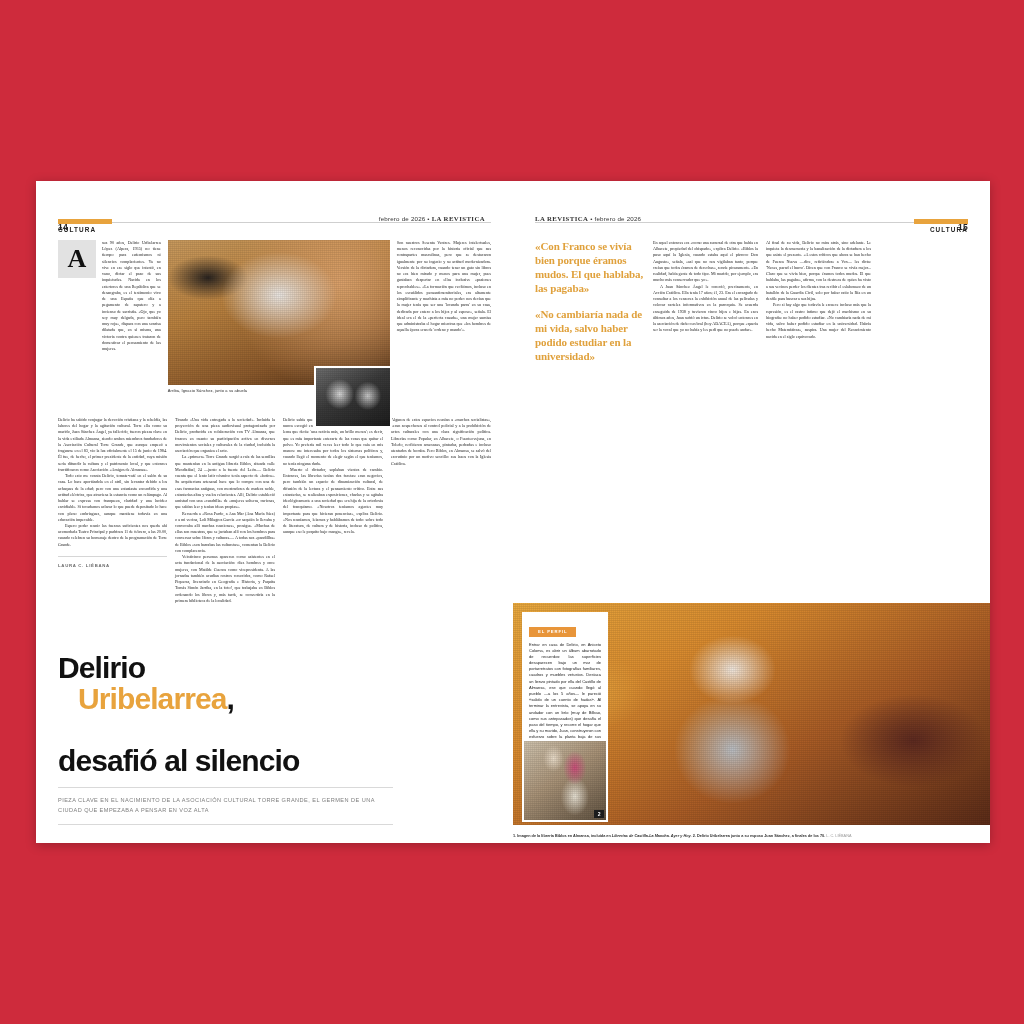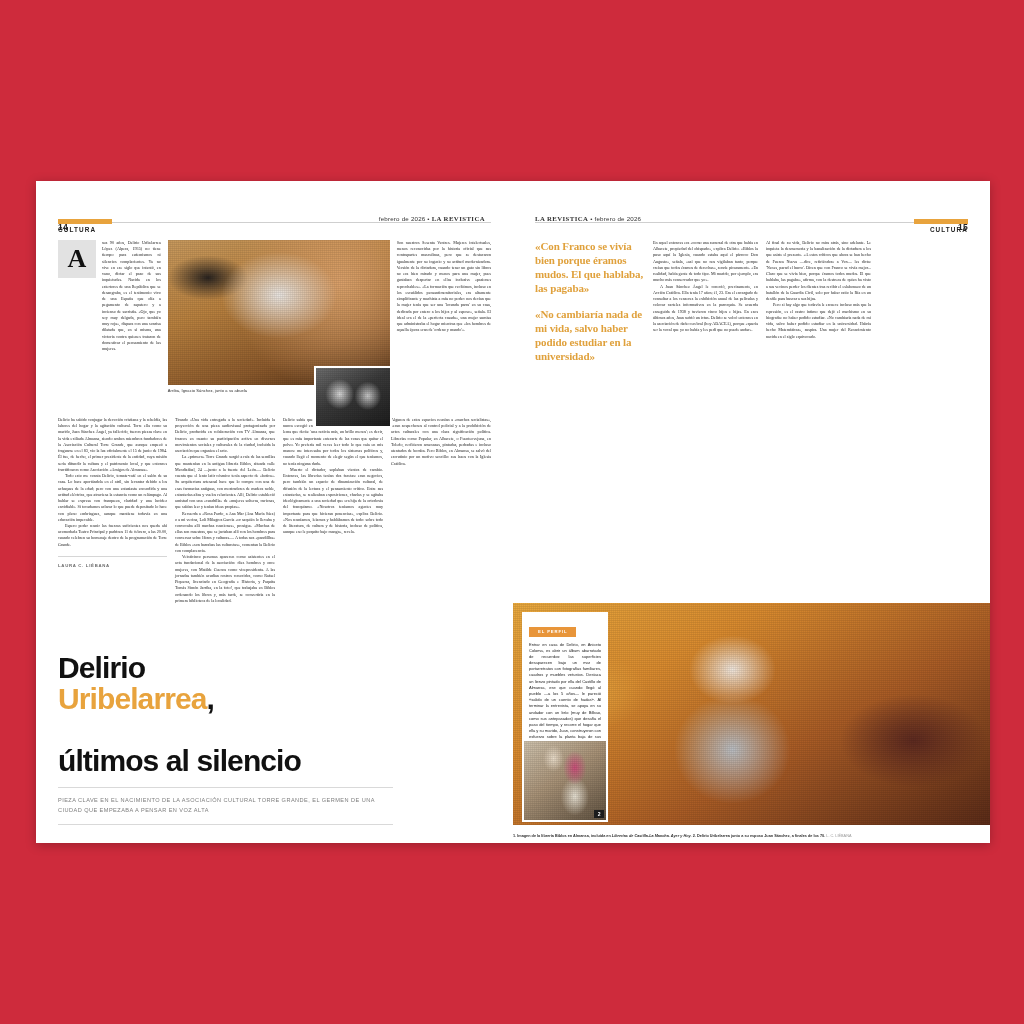--- a/index.html
+++ b/index.html
@@ -113,21 +113,21 @@
     margin-top: 8px;
   }
 
   
   .headline-block { position: absolute; left: 22px; bottom: 18px; width: 335px; }
   h1.headline {
     margin: 0; font-family: "Liberation Sans", sans-serif;
     font-weight: bold; font-size: 30px; line-height: 1.03;
     letter-spacing: -0.9px; color: #111;
   }
-  h1.headline .accent { color: #e8a33d; }
+  h1.headline .accent { color: #e8a33d; margin-left: 20px; }
   .kicker {
     margin-top: 11px; padding-top: 8px; border-top: 1px solid #d9d9d9;
     border-bottom: 1px solid #d9d9d9; padding-bottom: 8px;
     font-family: "Liberation Sans", sans-serif;
     font-size: 5.6px; letter-spacing: .45px; line-height: 1.75;
     color: #7d7d7d;
   }
 
   
   .rp-top { display: flex; gap: 8px; margin-top: 4px; }
@@ -281,21 +281,21 @@
       <div class="lp-b4 col">
         <p>Algunos de estos espacios reunían a «muchos socialistas», «eran sospechosos al control policial y a la prohibición de actos culturales con una clara significación política. Librerías como Popular, en Albacete, o Fuenteovejuna, en Toledo, recibieron amenazas, pintadas, pedradas e incluso atentados de bomba. Pero Biblos, en Almansa, se salvó del escrutinio por un motivo sencillo: sus lazos con la Iglesia Católica.</p>
       </div>
     </div>
 
     <div class="headline-block">
       <h1 class="headline">
         <span>Delirio</span><br>
         <span class="accent">Uribelarrea</span><span>,</span><br>
         <br>
-        <span>últimos al silencio</span>
+        <span>desafió al silencio</span>
       </h1>
       <div class="kicker">PIEZA CLAVE EN EL NACIMIENTO DE LA ASOCIACIÓN CULTURAL TORRE GRANDE, EL GERMEN DE UNA CIUDAD QUE EMPEZABA A PENSAR EN VOZ ALTA</div>
     </div>
   </div>
 
   <div class="page page-right">
 
     <div class="runhead runhead-right">
       <div class="rule"></div>
       <div class="tab"></div>

